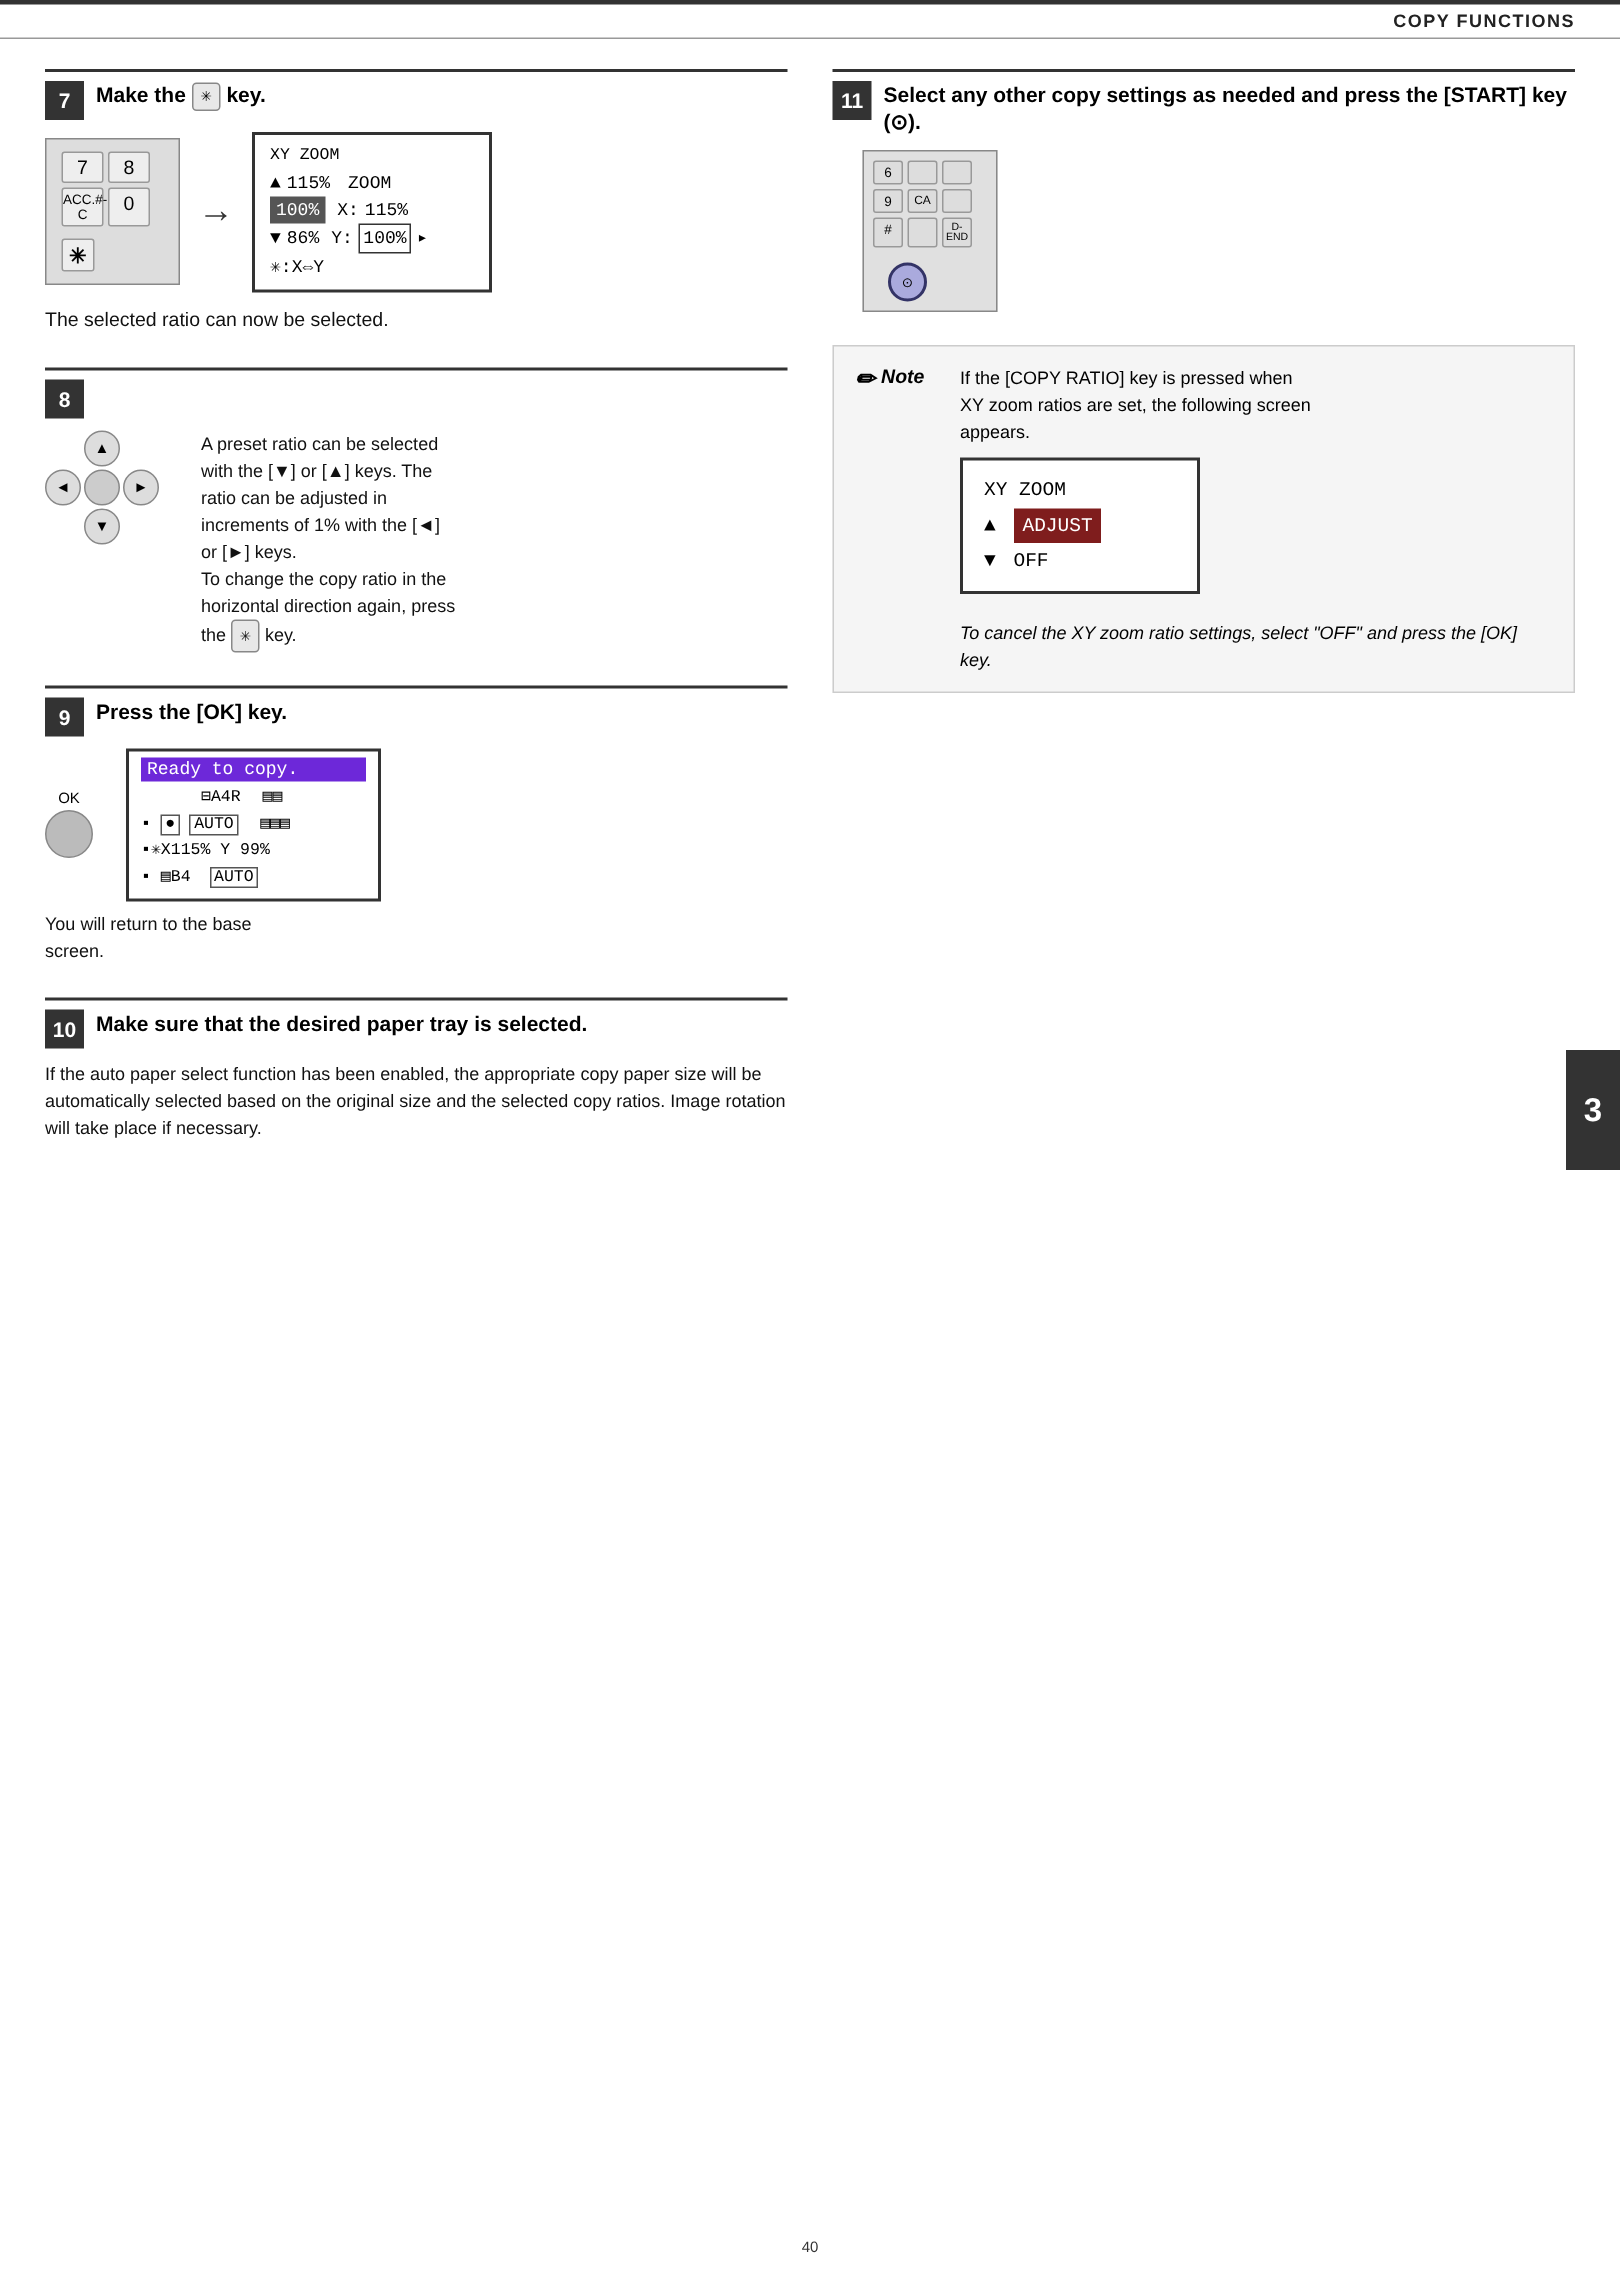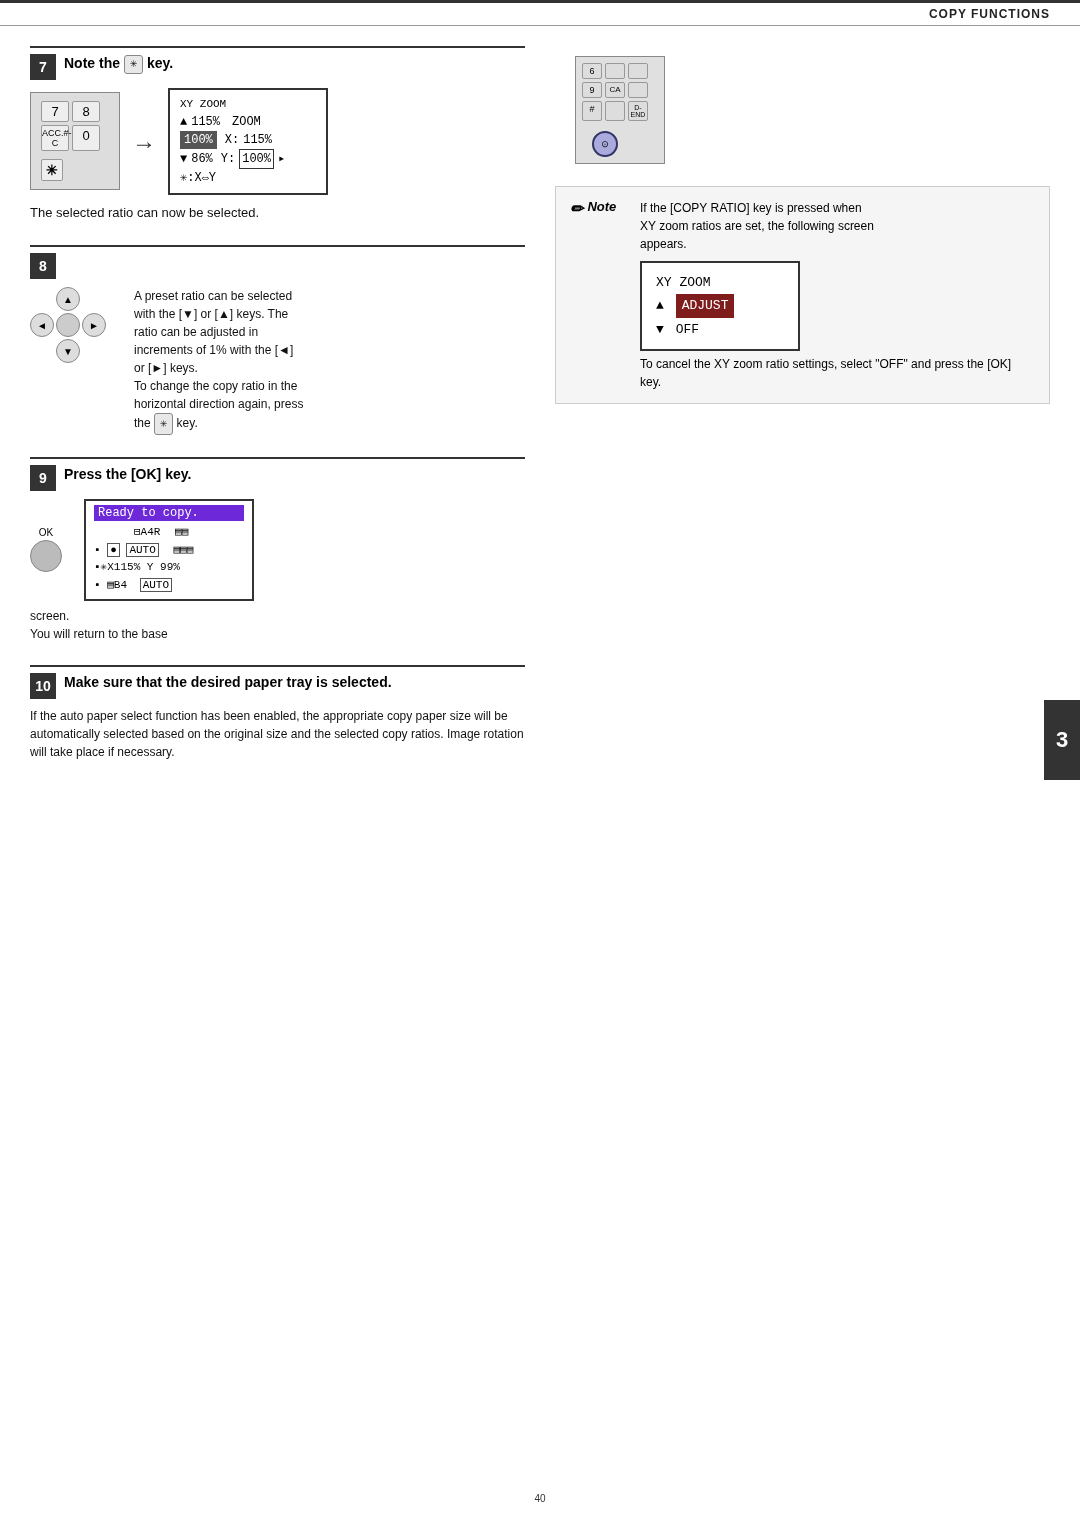--- a/index.html
+++ b/index.html
@@ -381,21 +381,21 @@
 </div>
 
 <div class="content">
 
   <div class="left-col">
 
     <div class="step-block">
       <div class="step-header">
         <div class="step-number-box">7</div>
         <div class="step-title">
-          <span>Note the</span>
+          <span>Make the</span>
           <span class="inline-key">✳</span>
           <span>key.</span>
         </div>
       </div>
 
       <div class="step7-illus">
 
         <div class="keyboard-panel">
           <div class="num-grid">
             <div class="num-key">7</div>
@@ -501,38 +501,42 @@
             <span>Y 99%</span>
           </div>
           <div class="rs-line">
             <span>▪</span>
             <span>▤B4</span>
             <span style="margin-left:6px; border:1px solid #555; padding:0 2px;">AUTO</span>
           </div>
         </div>
       </div>
       <div class="text-small">
+        <div>You will return to the base</div>
         <div>screen.</div>
-        <div>You will return to the base</div>
       </div>
     </div>
 
     <div class="step-block">
       <div class="step-header">
         <div class="step-number-box">10</div>
         <div class="step-title">Make sure that the desired paper tray is selected.</div>
       </div>
       <div class="step10-body text-small">If the auto paper select function has been enabled, the appropriate copy paper size will be automatically selected based on the original size and the selected copy ratios. Image rotation will take place if necessary.</div>
     </div>
 
   </div>
 
   <div class="right-col">
 
     <div class="step-block">
+      <div class="step-header">
+        <div class="step-number-box">11</div>
+        <div class="step-title">Select any other copy settings as needed and press the [START] key (⊙).</div>
+      </div>
 
       <div style="margin: 10px 0 10px 20px;">
         <div class="copier-right-illus">
           <div class="copier-keypad">
             <div class="ck" style="font-size:9px;">6</div>
             <div class="ck"></div>
             <div class="ck"></div>
             <div class="ck" style="font-size:9px;">9</div>
             <div class="ck" style="font-size:8px;">CA</div>
             <div class="ck"></div>
@@ -565,21 +569,21 @@
           <div class="xyz-line">
             <span>▲</span>
             <span class="xyz-highlight" style="margin-left:4px;">ADJUST</span>
           </div>
           <div class="xyz-line">
             <span>▼</span>
             <span style="margin-left:4px;">OFF</span>
           </div>
         </div>
 
-        <div style="margin-top:4px;">To cancel the XY zoom ratio settings, select "OFF" and press the [OK] key.</div>
+        <div style="margin-top:17px;font-style:italic;">To cancel the XY zoom ratio settings, select "OFF" and press the [OK] key.</div>
       </div>
     </div>
 
   </div>
 
 </div>
 
 <div class="chapter-tab">3</div>
 
 <div class="page-number">40</div>

